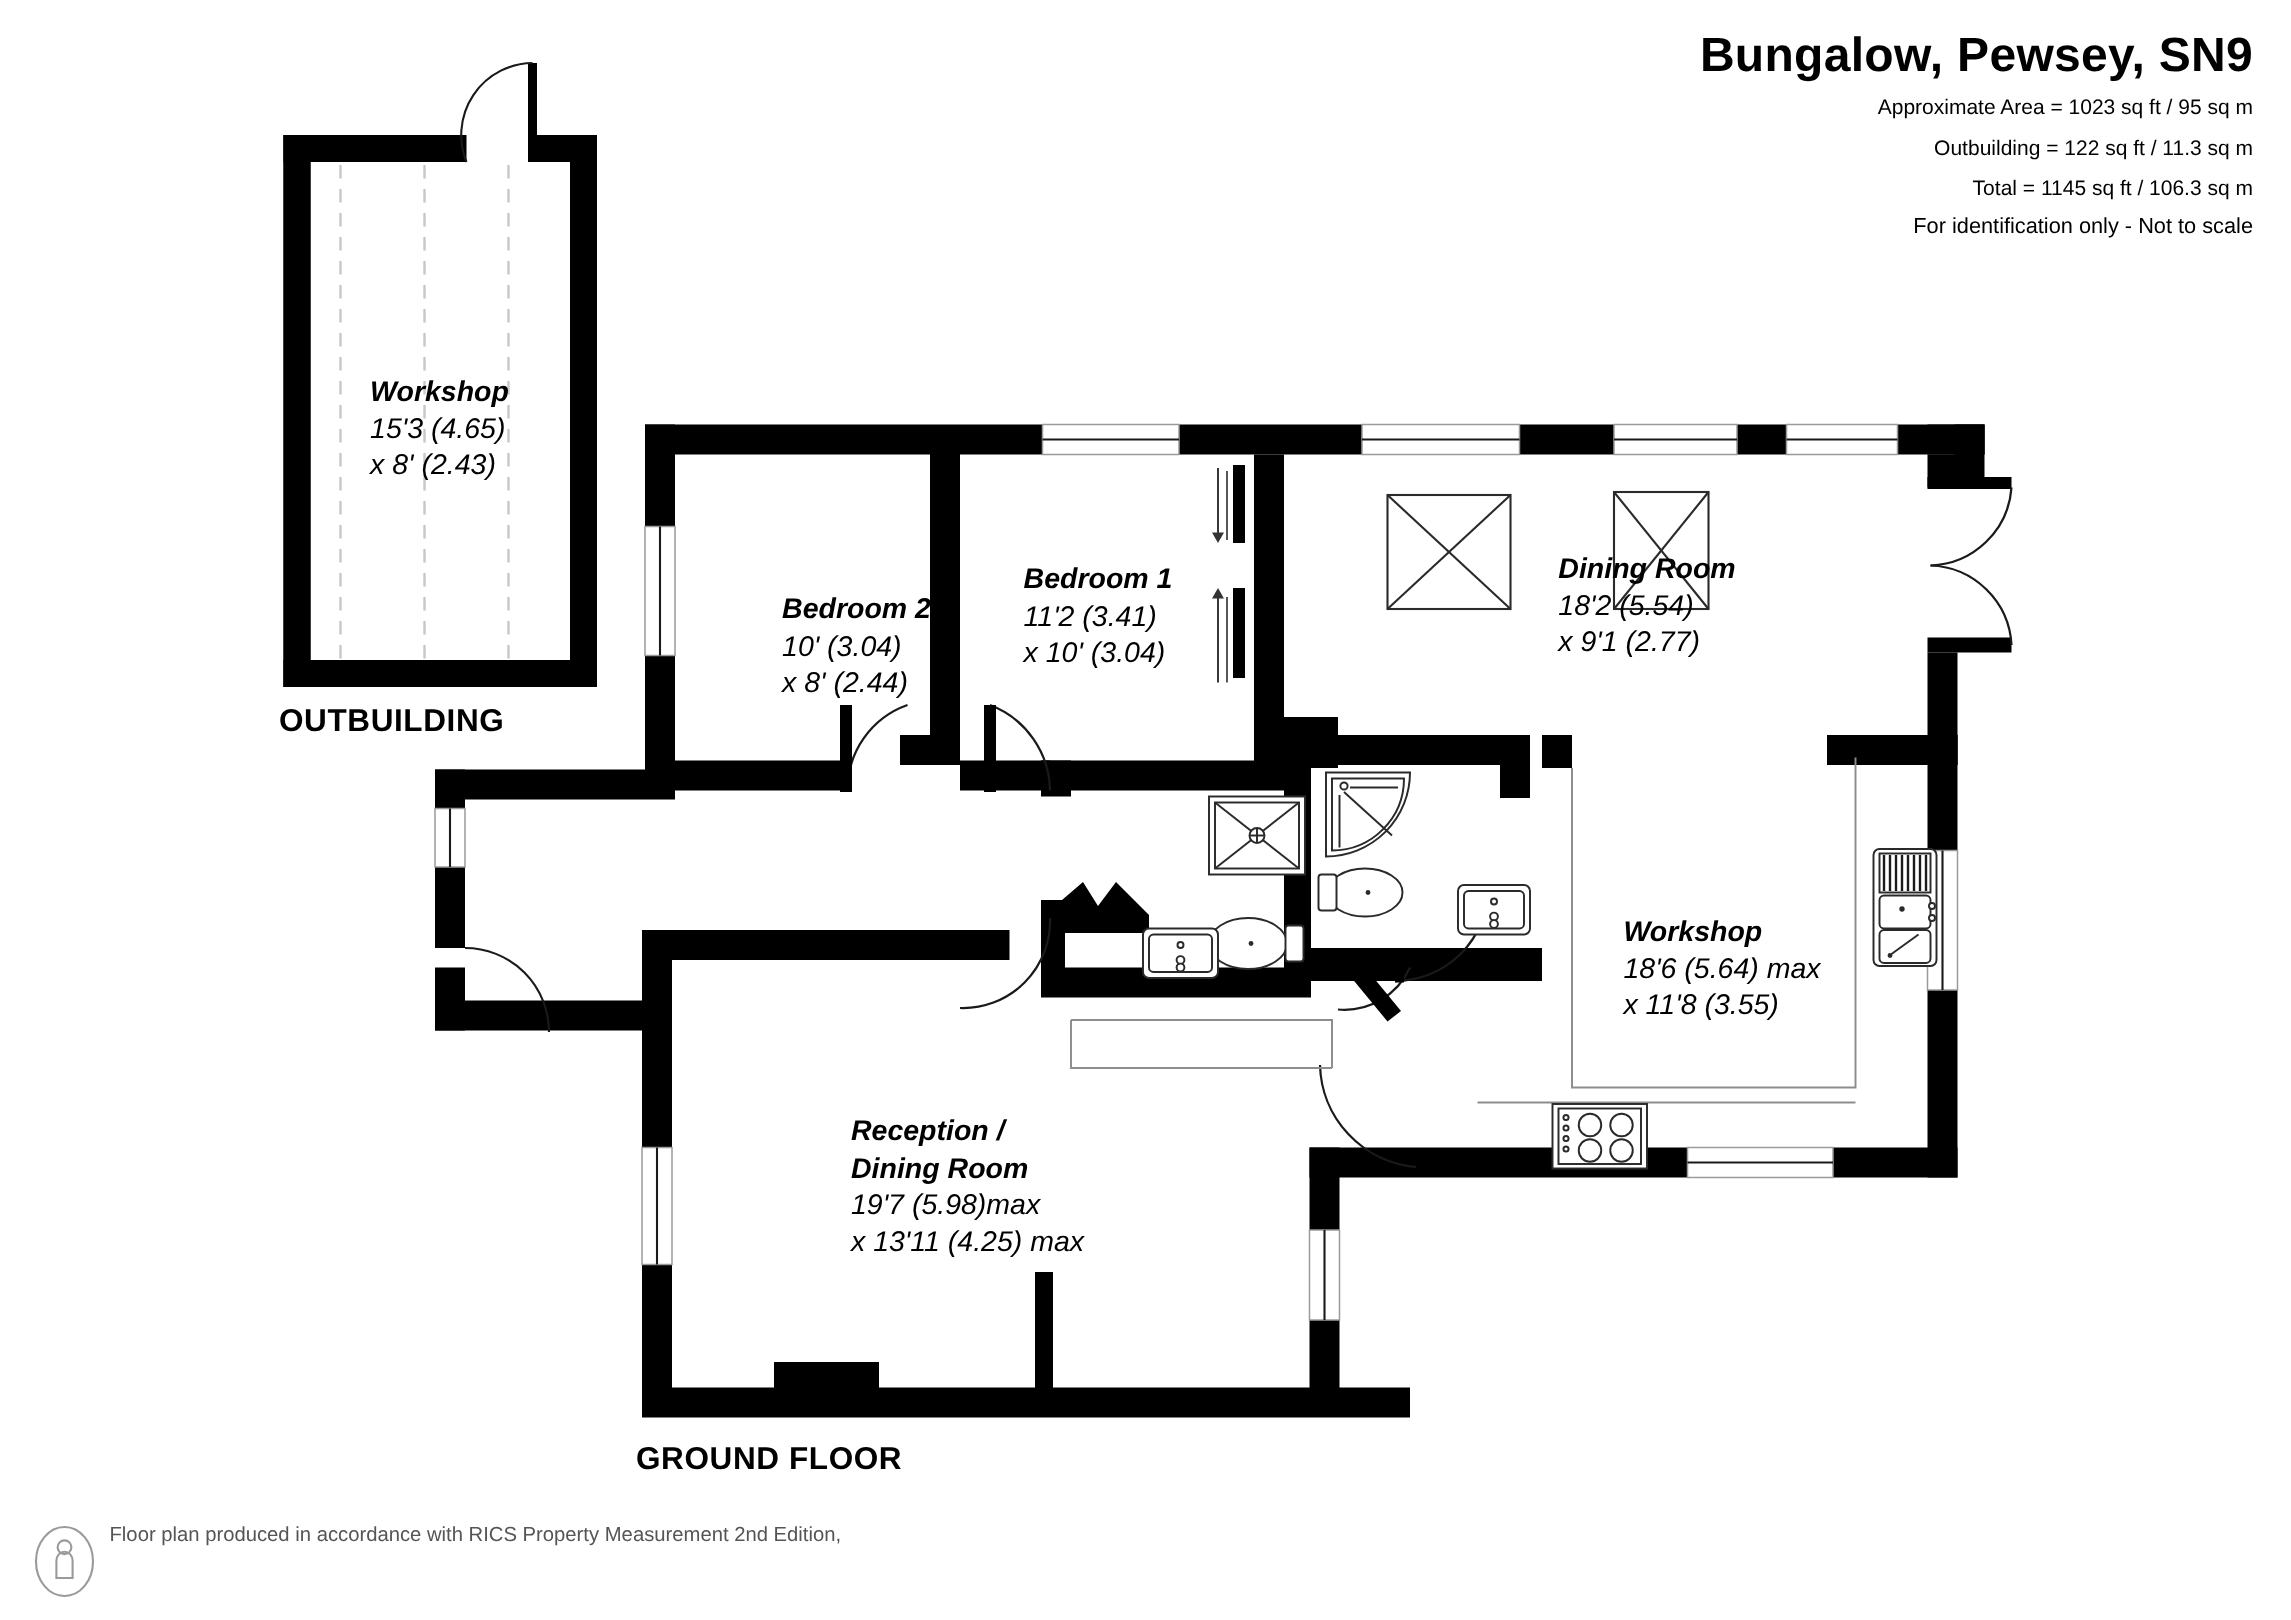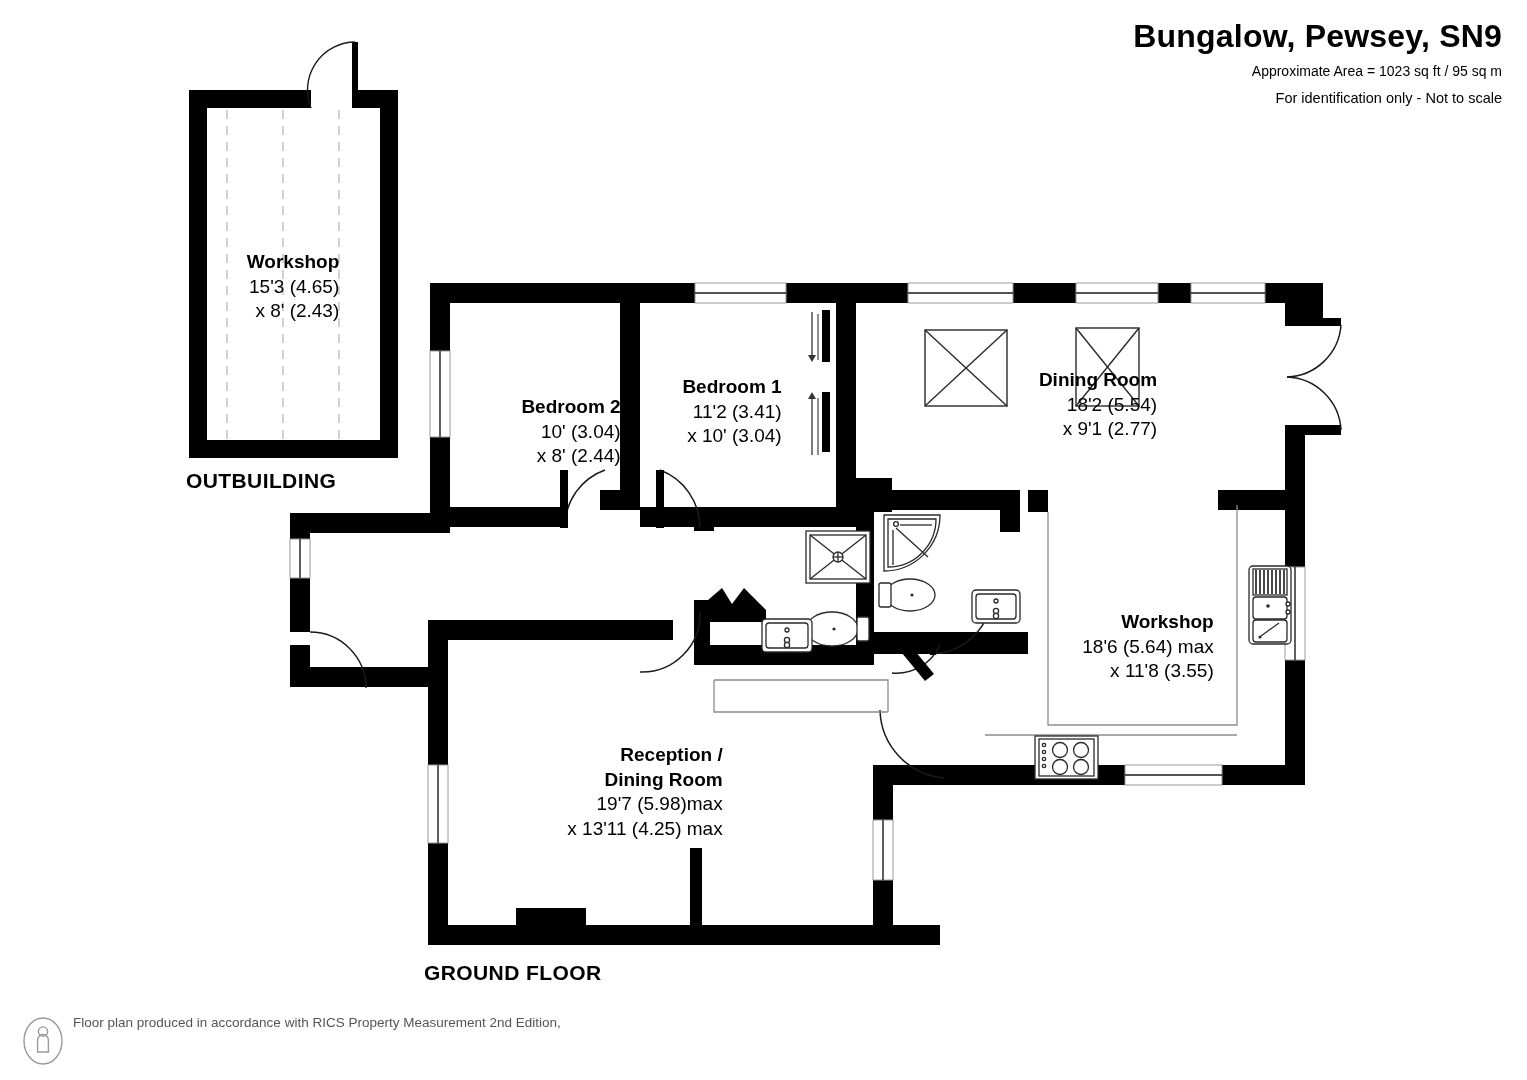--- a/index.html
+++ b/index.html
@@ -9,40 +9,42 @@
   
   #header{position:absolute;right:25px;top:18px;text-align:right;}
   #header .title{font-size:32px;font-weight:bold;letter-spacing:.2px;line-height:1.15;margin-left:45px;}
   #header .sub{font-size:14px;line-height:1.42;margin-top:7px;}
   #header .note{font-size:14.5px;margin-top:8px;}
 
   
   #plan{position:absolute;left:0;top:0;width:1527px;height:1080px;}
 
   
-  .room-label{position:absolute;text-align:right;line-height:1.30;
-              white-space:nowrap;transform:translateX(-50%);}
+  .room-label{position:absolute;text-align:left;line-height:1.30;
+              white-space:nowrap;transform:translateX(-50%);font-style:italic;}
   .room-label .nm{font-size:19px;font-weight:bold;}
   .room-label .dim{font-size:19px;}
 
   .section-label{position:absolute;font-size:21px;font-weight:bold;letter-spacing:.4px;}
 
   
   #footer{position:absolute;left:22px;bottom:14px;display:flex;align-items:flex-start;}
   #footer .logo{width:42px;height:50px;flex:0 0 42px;margin-right:9px;margin-top:3px;}
   #footer .txt{font-size:13.5px;line-height:1.55;color:#555;}
   #footer .txt .ln{white-space:nowrap;}
   #footer .gap{display:inline-block;width:14px;}
 </style>
 </head>
 <body>
 
 <div id="header">
   <div class="title">Bungalow, Pewsey, SN9</div>
   <div class="sub">Approximate Area = 1023 sq ft / 95 sq m</div>
+  <div class="sub">Outbuilding = 122 sq ft / 11.3 sq m</div>
+  <div class="sub">Total = 1145 sq ft / 106.3 sq m</div>
   <div class="note">For identification only - Not to scale</div>
 </div>
 
 <svg id="plan" viewBox="0 0 1527 1080">
 
   <g>
 
     <path fill="#000" fill-rule="evenodd" d="M189,90 H352 V42 H358 V90 H398 V458 H189 Z
              M207,108 H398 V108 H380 V440 H207 Z"></path>
 

